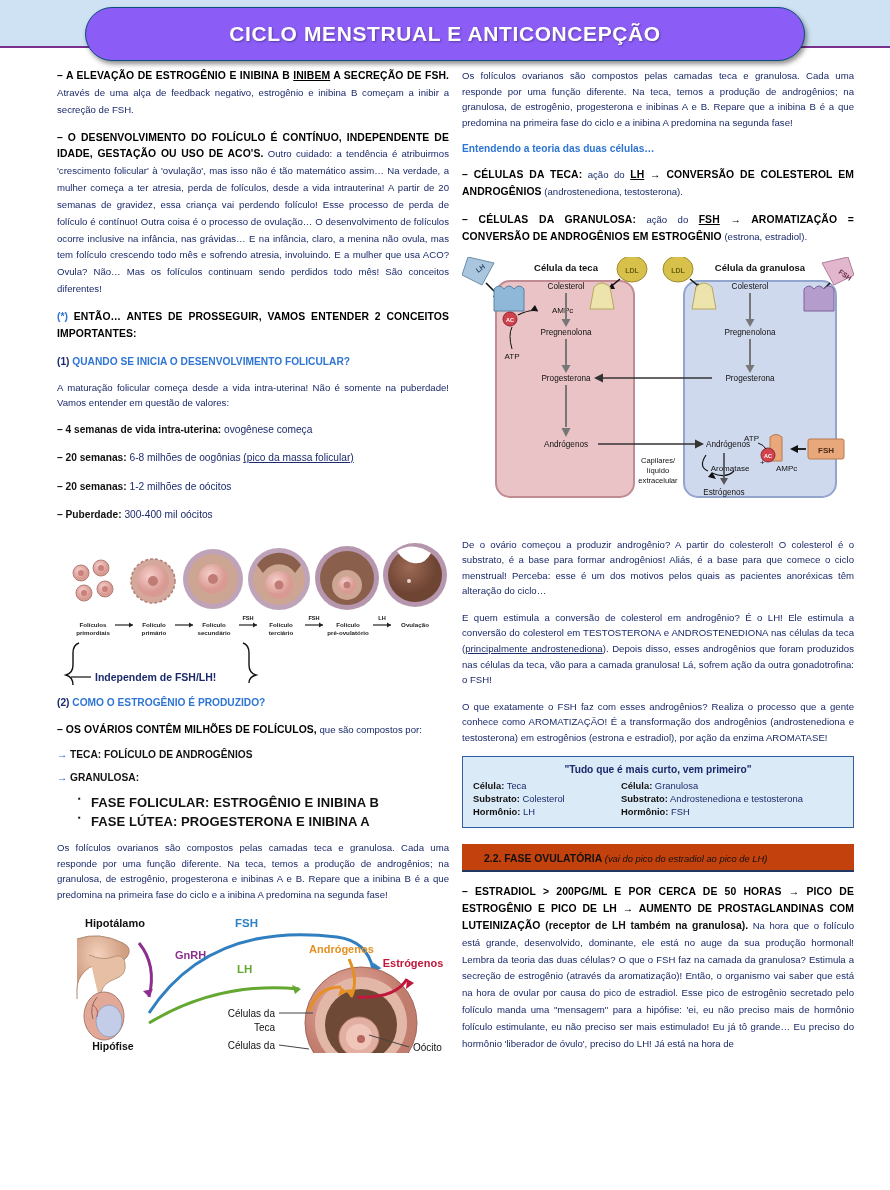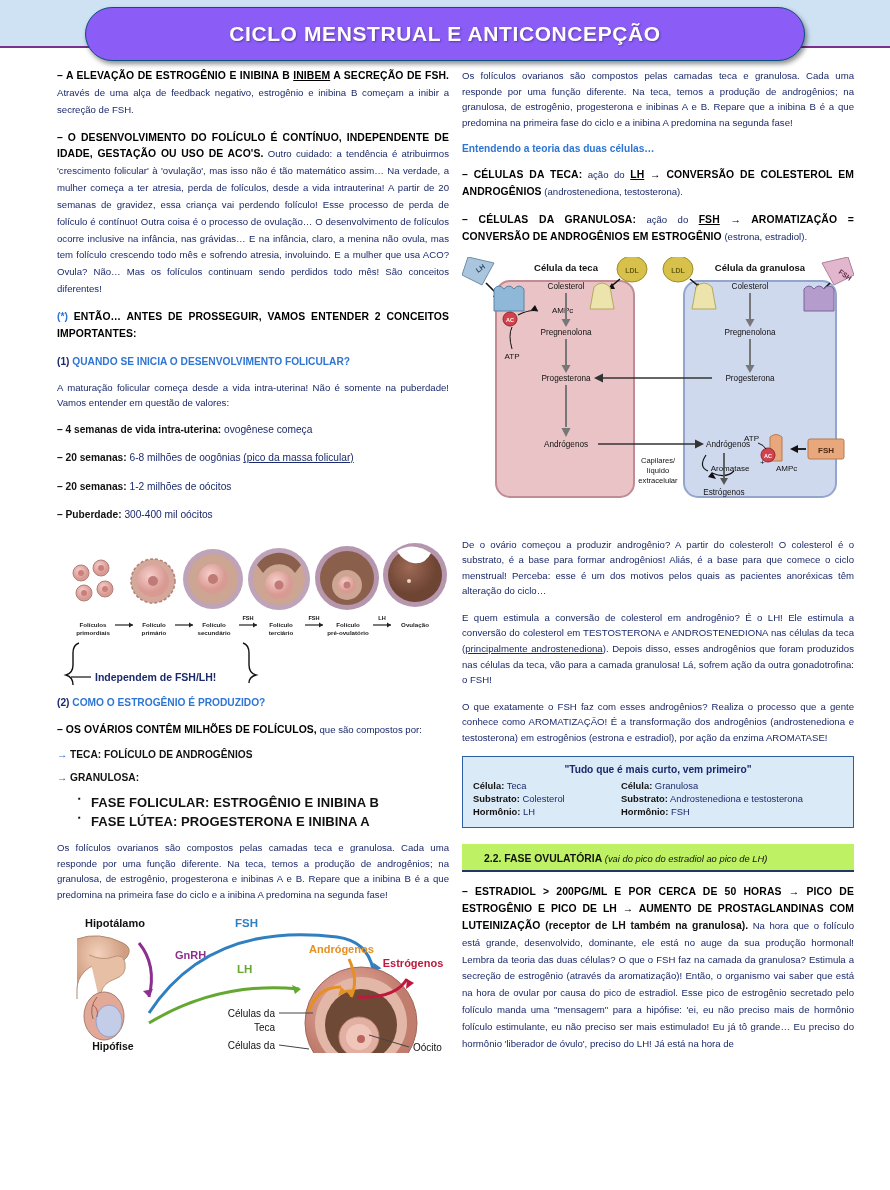--- a/index.html
+++ b/index.html
@@ -98,21 +98,21 @@
   }
   .info-box table { width:100%; border-collapse:collapse; }
   .info-box td {
     font-size:9.4px; color:#1b2a6b; padding:1px 0; vertical-align:top;
   }
   .info-box td.c1 { width:40%; }
   .info-box b { color:#111; }
 
   
   .sec-bar {
-    background:#bef264; border-bottom:2.5px solid #1f3864;
+    background:#c2410c; border-bottom:2.5px solid #1f3864;
     padding:4px 0 4px 22px; margin:0 0 12px 0;
   }
   .sec-bar .t { font-size:10.4px; font-weight:bold; color:#111; }
   .sec-bar .sub { font-size:9.4px; font-style:italic; color:#111; font-weight:normal; }
 
   .clip { overflow:hidden; }
 </style>
 </head>
 <body>
 

